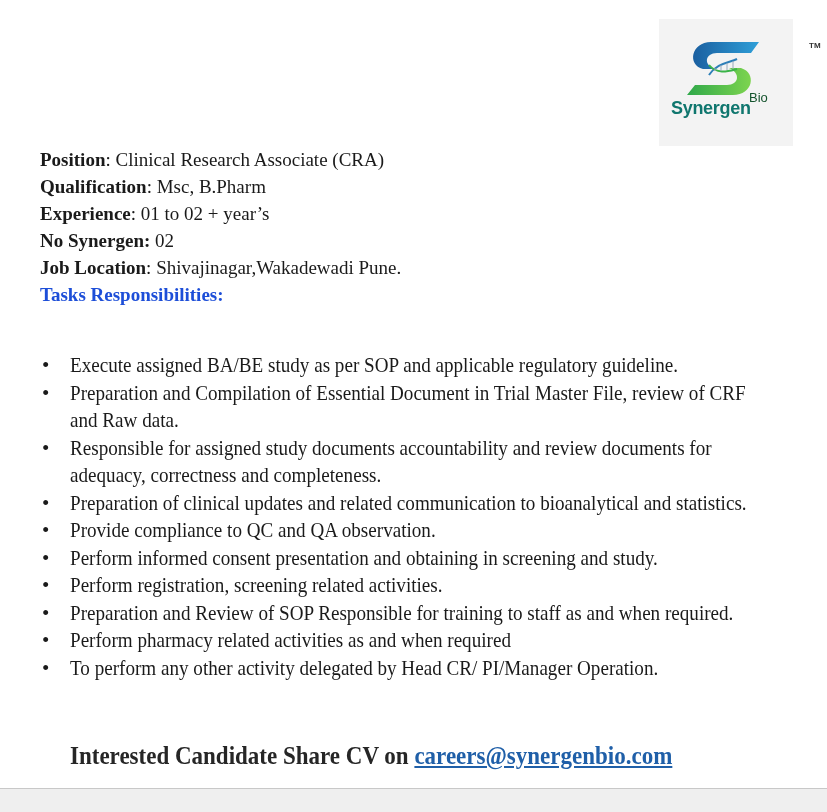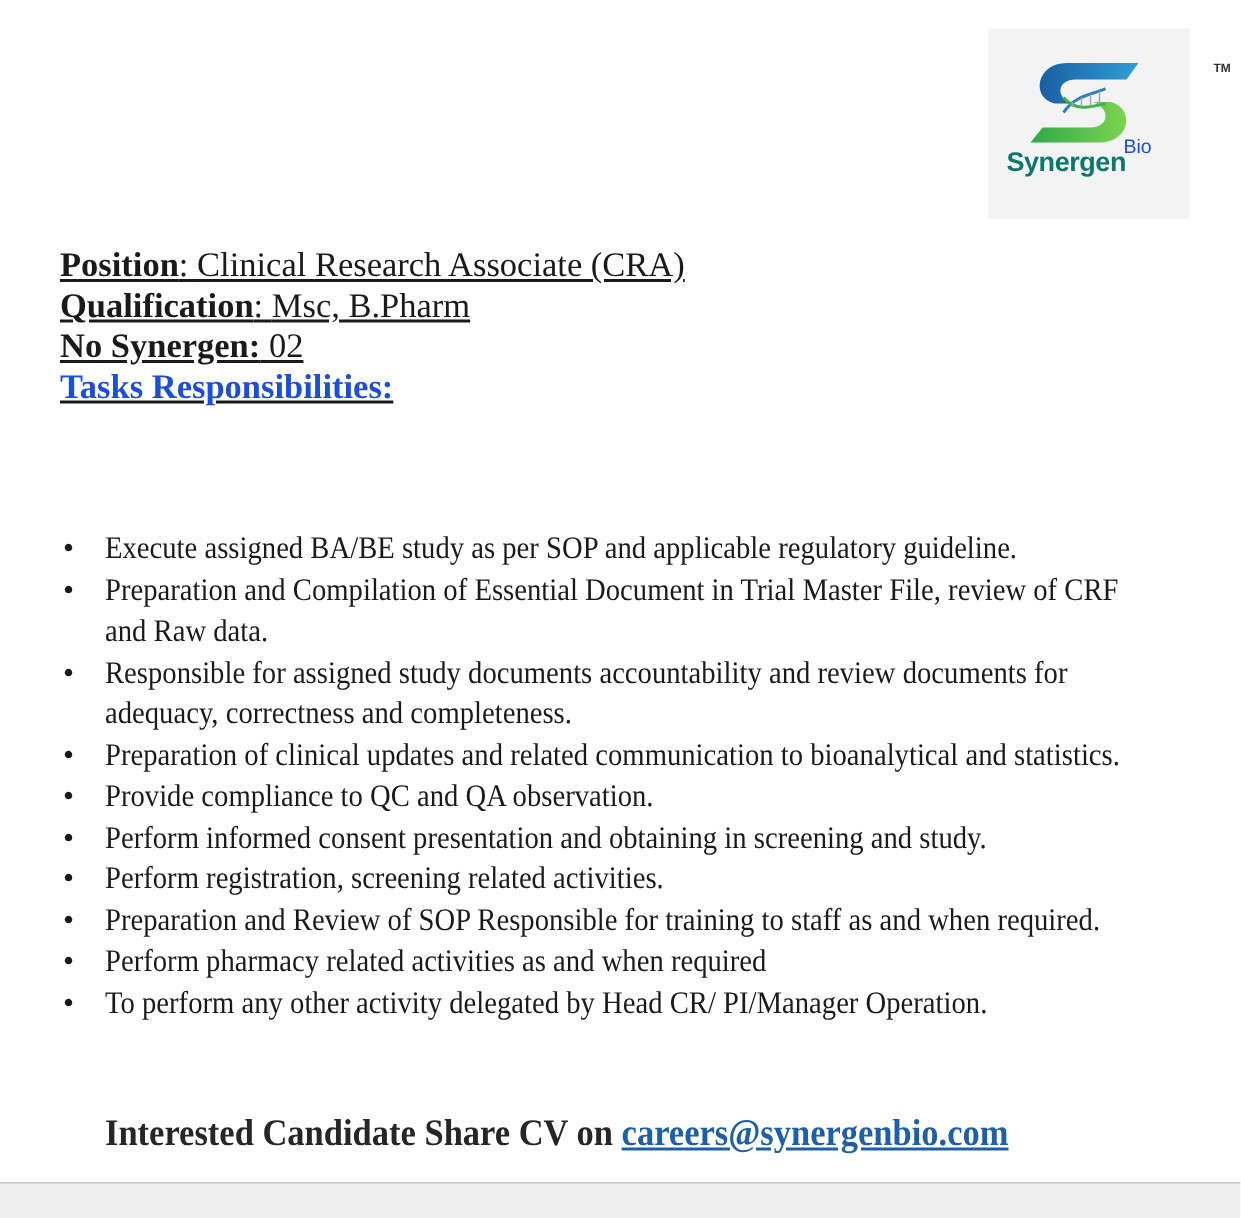--- a/index.html
+++ b/index.html
@@ -3,25 +3,25 @@
 <meta charset="utf-8">
 <style>
   html, body { margin:0; padding:0; }
   body { width:827px; height:812px; background:#ffffff; position:relative; overflow:hidden;
          font-family:"Liberation Serif", "DejaVu Serif", serif; color:#1a1a1a; }
   .logo-box { position:absolute; left:659px; top:19px; width:134px; height:127px; background:#f3f3f3; }
   .logo-box svg { position:absolute; left:0; top:0; }
   .logo-word { position:absolute; left:12px; top:79px; font-family:"Liberation Sans","DejaVu Sans",sans-serif;
                font-size:18px; color:#0f766e; font-weight:bold; letter-spacing:-0.3px; }
   .logo-bio { position:absolute; left:90px; top:71px; font-family:"Liberation Sans","DejaVu Sans",sans-serif;
-              font-size:13px; color:#1d4ed8; }
+              font-size:13px; color:#14532d; }
   .logo-tm { position:absolute; left:108px; top:22px; font-family:"Liberation Sans","DejaVu Sans",sans-serif;
              font-size:8px; font-weight:bold; color:#333;margin-left:42px; }
 
-  .fields { position:absolute; left:40px; top:163px; font-size:23px; line-height:27px;text-decoration:underline; }
+  .fields { position:absolute; left:40px; top:146px; font-size:19px; line-height:27px; }
   .field { white-space:nowrap; }
   .field b { font-weight:bold; }
   .tasks-heading { font-weight:bold; color:#1d4ed8; }
 
   .tasks { position:absolute; left:40px; top:352px; width:787px; margin:0; padding:0; list-style:none;
            font-size:21px; line-height:27.5px; }
   .tasks li { position:relative; padding-left:30px; transform-origin:left top; }
   .tasks li .bullet { position:absolute; left:2px; top:0; }
   .tasks li .txt { display:inline-block; transform:scaleX(0.91); transform-origin:left top; width:830px; }
 
@@ -59,21 +59,23 @@
     </g>
   </svg>
   <span class="logo-tm">TM</span>
   <span class="logo-word">Synergen</span>
   <span class="logo-bio">Bio</span>
 </div>
 
 <div class="fields">
   <div class="field"><b>Position</b><span>: </span><span>Clinical Research Associate (CRA)</span></div>
   <div class="field"><b>Qualification</b><span>: </span><span>Msc, B.Pharm</span></div>
+  <div class="field"><b>Experience</b><span>: </span><span>01 to 02 + year’s</span></div>
   <div class="field"><b>No Synergen:</b><span> </span><span>02</span></div>
+  <div class="field"><b>Job Location</b><span>: </span><span>Shivajinagar,Wakadewadi Pune.</span></div>
   <div class="tasks-heading">Tasks Responsibilities:</div>
 </div>
 
 <ul class="tasks">
   <li><span class="bullet">•</span><span class="txt">Execute assigned BA/BE study as per SOP and applicable regulatory guideline.</span></li>
   <li style="width:725px"><span class="bullet">•</span><span class="txt" style="width:760px">Preparation and Compilation of Essential Document in Trial Master File, review of CRF and Raw data.</span></li>
   <li><span class="bullet">•</span><span class="txt" style="width:710px">Responsible for assigned study documents accountability and review documents for adequacy, correctness and completeness.</span></li>
   <li><span class="bullet">•</span><span class="txt" style="width:812px">Preparation of clinical updates and related communication to bioanalytical and statistics.</span></li>
   <li><span class="bullet">•</span><span class="txt">Provide compliance to QC and QA observation.</span></li>
   <li><span class="bullet">•</span><span class="txt">Perform informed consent presentation and obtaining in screening and study.</span></li>

